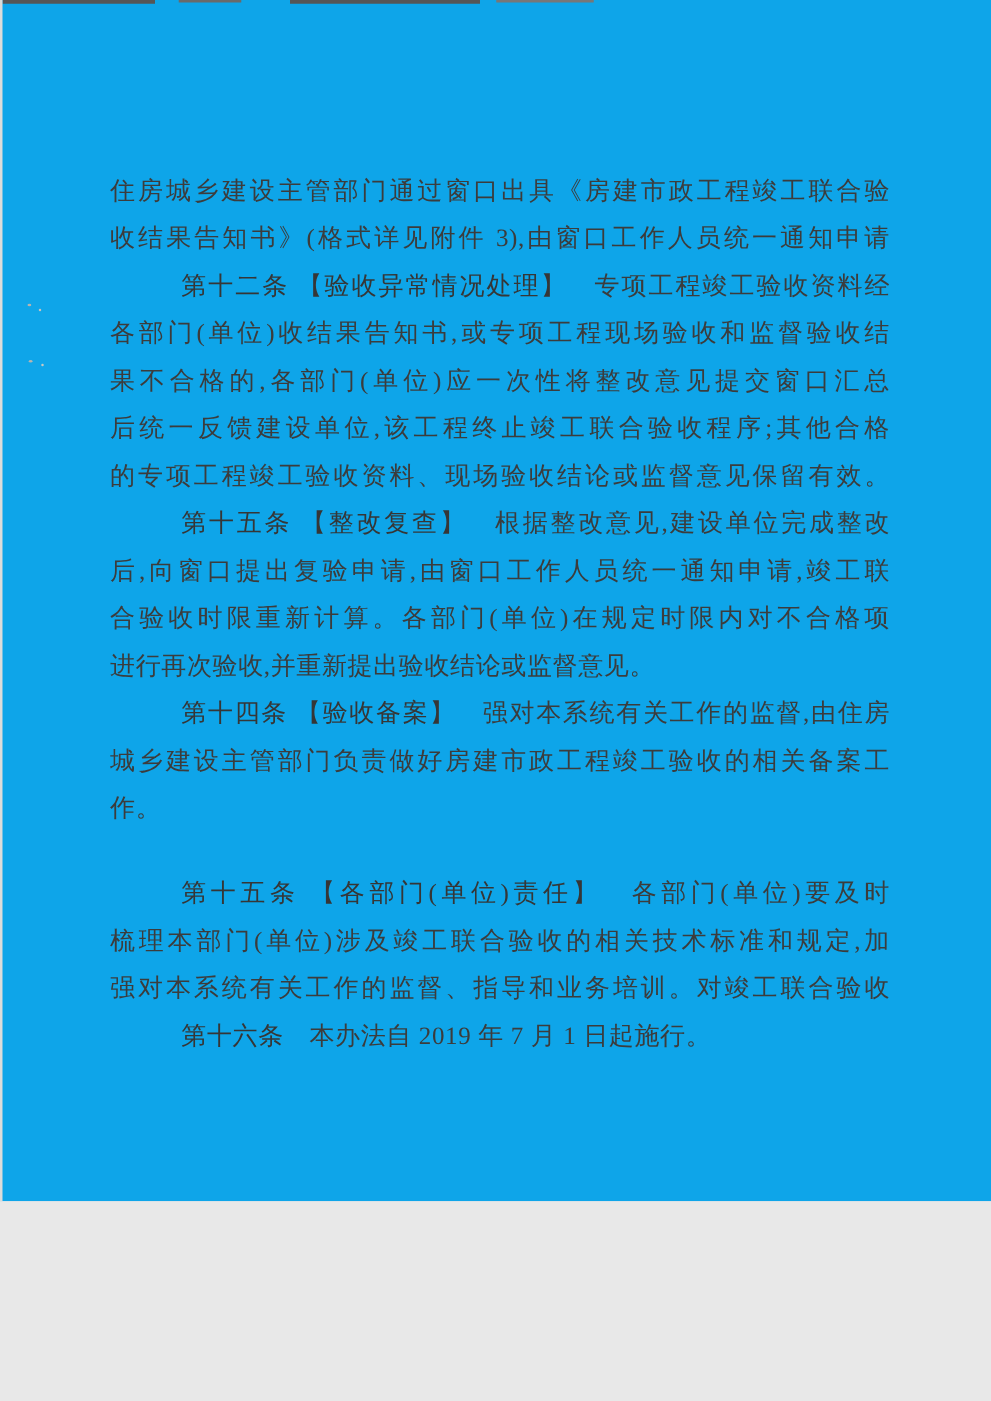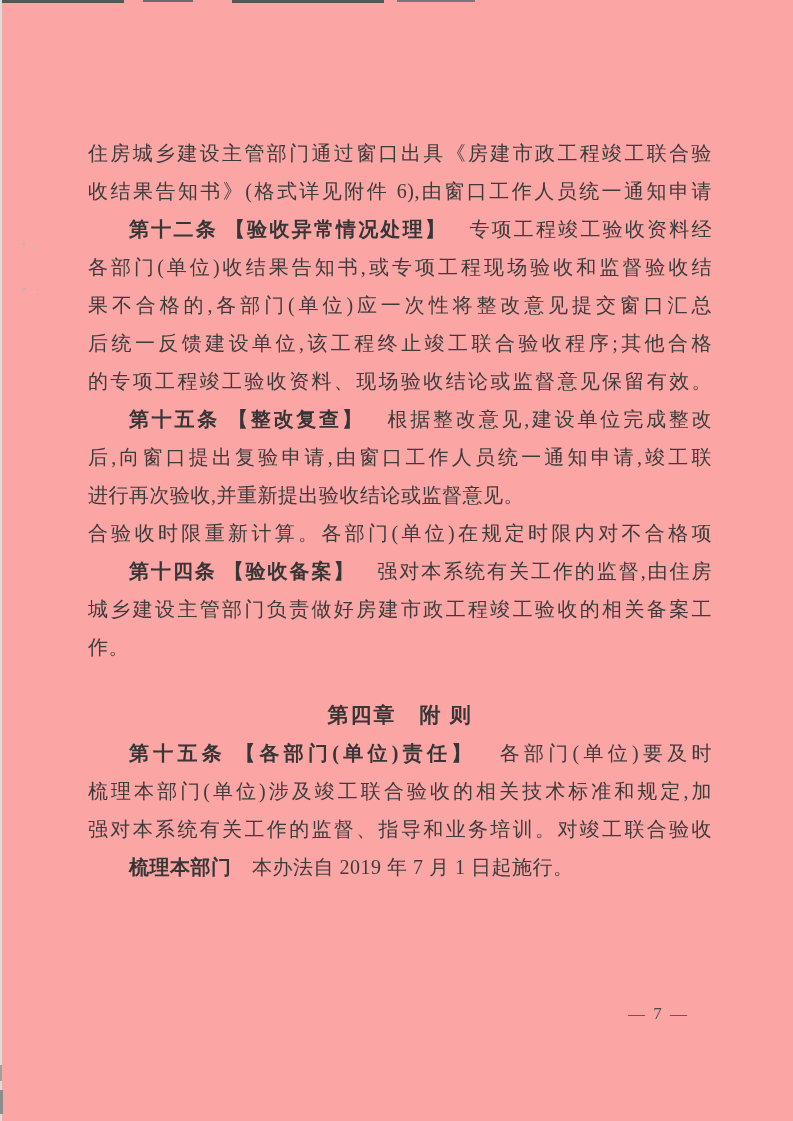--- a/index.html
+++ b/index.html
@@ -3,22 +3,22 @@
 <meta charset="utf-8">
 <style>
   html, body {
     margin: 0;
     padding: 0;
     background: #e8e8e8;
   }
   .page {
     position: relative;
     width: 793px;
-    height: 1121px;
-    background: #fca5a5;
+    height: 961px;
+    background: #0ea5e9;
     overflow: hidden;
     font-family: "Liberation Serif", "DejaVu Serif", serif;
   }
   
   .edge-artifact {
     position: absolute;
     background: #565656;
   }
   .left-edge-line {
     position: absolute;
@@ -49,22 +49,23 @@
   }
   .doc-line.fill {
     text-align: justify;
     text-align-last: justify;
     text-justify: inter-character;
   }
   .doc-line.indent {
     padding-left: 41px;
   }
   .doc-line .seg-bold {
-    font-weight: bold;
+    font-weight: normal;
     color: #363636;
+    margin-left: 16px;
   }
   .doc-line.heading {
     text-align: center;
     font-weight: bold;
     font-size: 21px;
     color: #343434;
     letter-spacing: 2px;
   }
   .gap-line {
     height: 30px;
@@ -94,36 +95,35 @@
   <div class="edge-artifact" style="left:0; top:1065px; width:2px; height:16px; background:#a0a09e;"></div>
   <div class="edge-artifact" style="left:0; top:1090px; width:3px; height:24px; background:#8d8d8b;"></div>
 
   <div class="speckle" style="left:22px; top:243px; width:3px; height:2px;"></div>
   <div class="speckle" style="left:31px; top:247px; width:2px; height:2px; background:#c4c4c1;"></div>
   <div class="speckle" style="left:23px; top:288px; width:3px; height:2px;"></div>
   <div class="speckle" style="left:33px; top:291px; width:2px; height:2px; background:#c8c8c5;"></div>
 
   <div class="doc-body" id="doc-body">
       <div class="doc-line fill"><span>住房城乡建设主管部门通过窗口出具《房建市政工程竣工联合验</span></div>
-      <div class="doc-line fill"><span>收结果告知书》(格式详见附件 6),由窗口工作人员统一通知申请</span></div>
+      <div class="doc-line fill"><span>收结果告知书》(格式详见附件 3),由窗口工作人员统一通知申请</span></div>
       <div class="doc-line fill indent"><span class="seg-bold">第十二条 【验收异常情况处理】</span><span>　专项工程竣工验收资料经</span></div>
       <div class="doc-line fill"><span>各部门(单位)收结果告知书,或专项工程现场验收和监督验收结</span></div>
       <div class="doc-line fill"><span>果不合格的,各部门(单位)应一次性将整改意见提交窗口汇总</span></div>
       <div class="doc-line fill"><span>后统一反馈建设单位,该工程终止竣工联合验收程序;其他合格</span></div>
       <div class="doc-line fill"><span>的专项工程竣工验收资料、现场验收结论或监督意见保留有效。</span></div>
       <div class="doc-line fill indent"><span class="seg-bold">第十五条 【整改复查】</span><span>　根据整改意见,建设单位完成整改</span></div>
       <div class="doc-line fill"><span>后,向窗口提出复验申请,由窗口工作人员统一通知申请,竣工联</span></div>
+      <div class="doc-line fill"><span>合验收时限重新计算。各部门(单位)在规定时限内对不合格项</span></div>
       <div class="doc-line"><span>进行再次验收,并重新提出验收结论或监督意见。</span></div>
-      <div class="doc-line fill"><span>合验收时限重新计算。各部门(单位)在规定时限内对不合格项</span></div>
       <div class="doc-line fill indent"><span class="seg-bold">第十四条 【验收备案】</span><span>　强对本系统有关工作的监督,由住房</span></div>
       <div class="doc-line fill"><span>城乡建设主管部门负责做好房建市政工程竣工验收的相关备案工</span></div>
       <div class="doc-line"><span>作。</span></div>
       <div class="gap-line"></div>
-      <div class="doc-line heading"><span class="seg-bold">第四章　附 则</span></div>
       <div class="doc-line fill indent"><span class="seg-bold">第十五条 【各部门(单位)责任】</span><span>　各部门(单位)要及时</span></div>
       <div class="doc-line fill"><span>梳理本部门(单位)涉及竣工联合验收的相关技术标准和规定,加</span></div>
       <div class="doc-line fill"><span>强对本系统有关工作的监督、指导和业务培训。对竣工联合验收</span></div>
-      <div class="doc-line indent"><span class="seg-bold">梳理本部门</span><span>　本办法自 2019 年 7 月 1 日起施行。</span></div>
+      <div class="doc-line indent"><span class="seg-bold">第十六条</span><span>　本办法自 2019 年 7 月 1 日起施行。</span></div>
     </div>
 
   <div class="page-number">— 7 —</div>
 
 </div>
 
 </body></html>

